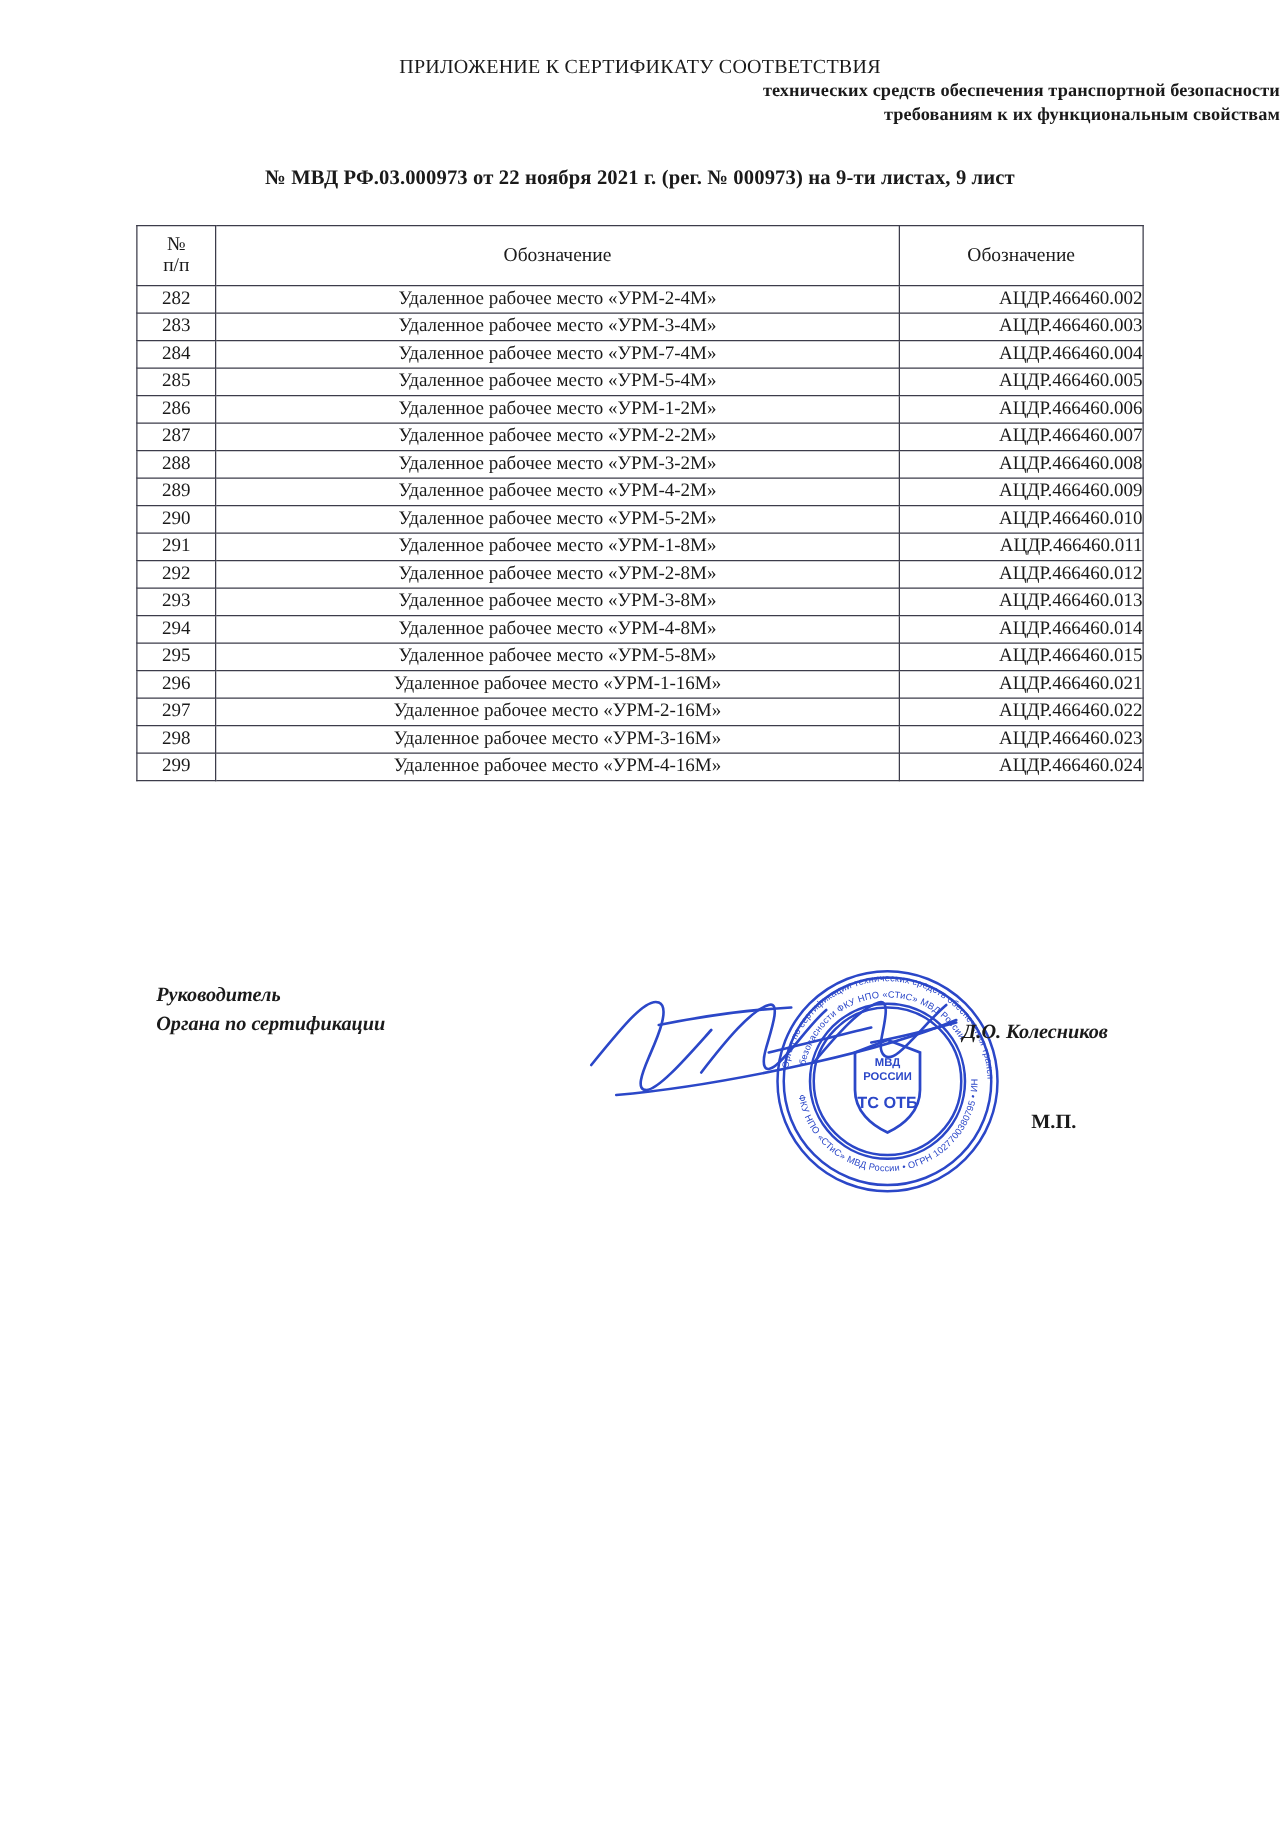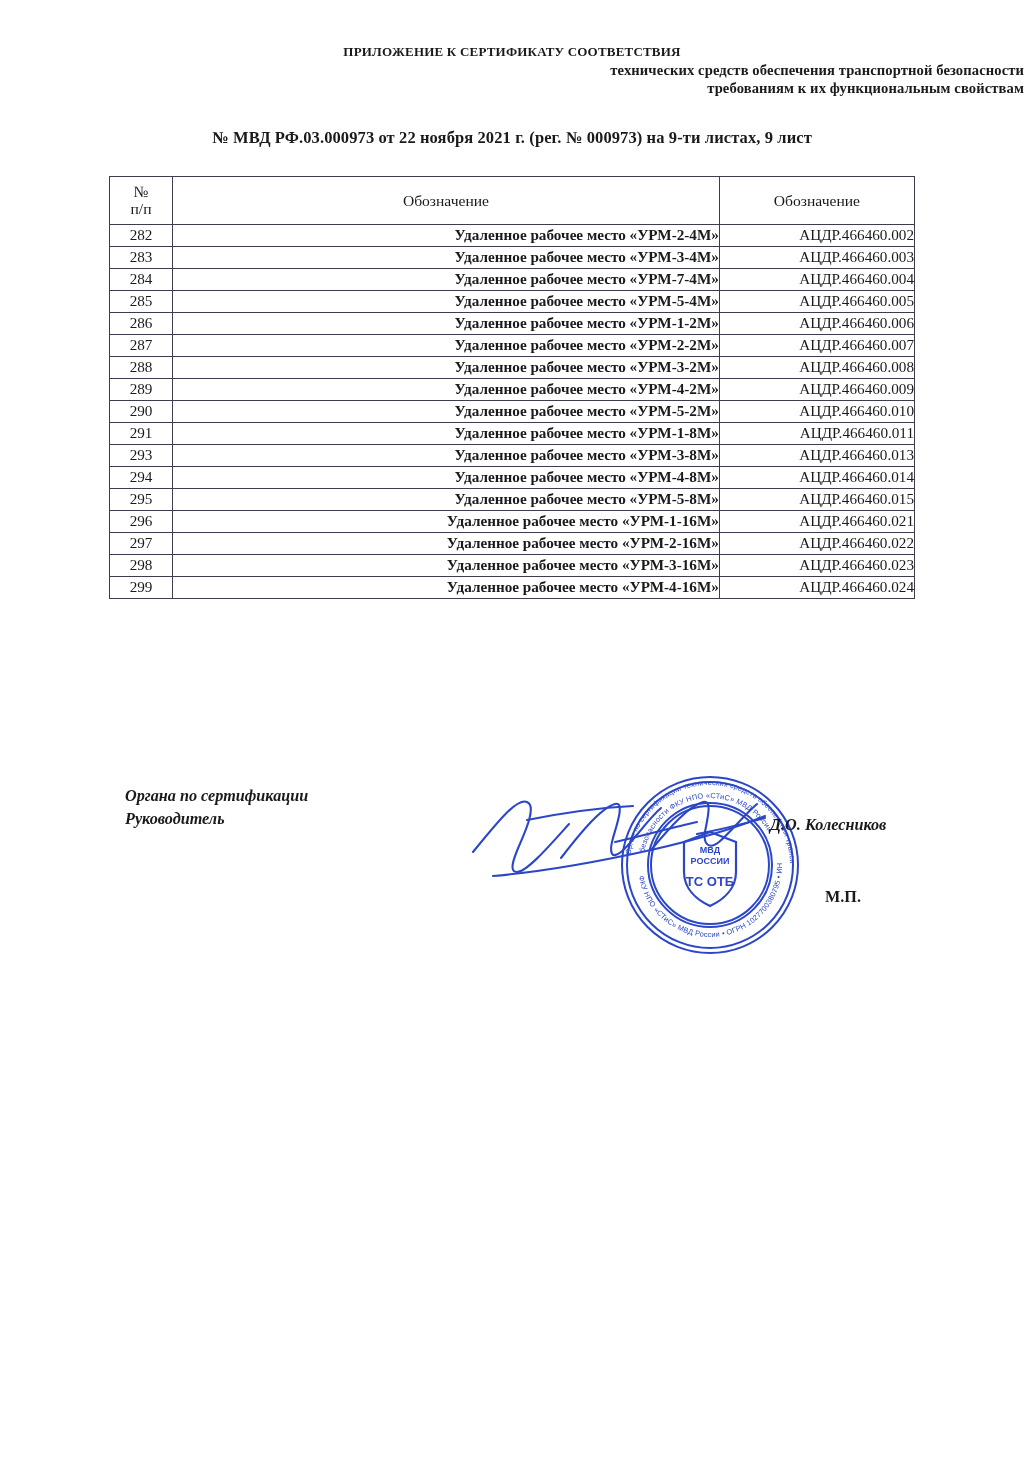--- a/index.html
+++ b/index.html
@@ -21,22 +21,22 @@
     padding: 0;
   }
 
   
   .doc-header {
     margin-top: 44px;
     text-align: center;
     line-height: 1.28;
   }
   .doc-header .line1 {
-    font-weight: bold;
-    font-size: 13px;
+    font-weight: normal;
+    font-size: 16px;
     letter-spacing: 0.2px;
   }
   .doc-header .line2,
   .doc-header .line3 {
     font-weight: bold;
     font-size: 14.6px;
     letter-spacing: 0.1px;
     text-align: right;
   }
 
@@ -73,23 +73,22 @@
   th.col-num { width: 56px; }
   th.col-name { width: 560px; }
   th.col-desig { width: 190px; }
 
   td.num {
     text-align: center;
     padding: 2px 4px 3px 4px;
     height: 21px;
   }
   td.name {
-    text-align: right;
+    text-align: center;
     padding: 2px 4px 3px 10px;
-    font-weight: bold;
   }
   td.desig {
     text-align: right;
     padding: 2px 4px 3px 4px;
   }
 
   
   .sign-block {
     position: absolute;
     left: 125px;
@@ -214,20 +213,25 @@
             <td class="num">290</td>
             <td class="name">Удаленное рабочее место «УРМ-5-2М»</td>
             <td class="desig">АЦДР.466460.010</td>
           </tr>
           <tr>
             <td class="num">291</td>
             <td class="name">Удаленное рабочее место «УРМ-1-8М»</td>
             <td class="desig">АЦДР.466460.011</td>
           </tr>
           <tr>
+            <td class="num">292</td>
+            <td class="name">Удаленное рабочее место «УРМ-2-8М»</td>
+            <td class="desig">АЦДР.466460.012</td>
+          </tr>
+          <tr>
             <td class="num">293</td>
             <td class="name">Удаленное рабочее место «УРМ-3-8М»</td>
             <td class="desig">АЦДР.466460.013</td>
           </tr>
           <tr>
             <td class="num">294</td>
             <td class="name">Удаленное рабочее место «УРМ-4-8М»</td>
             <td class="desig">АЦДР.466460.014</td>
           </tr>
           <tr>
@@ -254,22 +258,22 @@
             <td class="num">299</td>
             <td class="name">Удаленное рабочее место «УРМ-4-16М»</td>
             <td class="desig">АЦДР.466460.024</td>
           </tr>
         </tbody>
     </table>
   </div>
 
   <div class="sign-block">
     <div class="sign-role">
+      <div>Руководитель</div>
       <div>Органа по сертификации</div>
-      <div>Руководитель</div>
     </div>
 
     <div class="scribble">
       <svg viewBox="0 0 330 110" width="330" height="110" aria-hidden="true">
         <g fill="none" stroke="#2b47c8" stroke-width="2.1" stroke-linecap="round" stroke-linejoin="round">
           <path d="M8,72 C34,40 52,18 62,22 C72,26 60,52 54,66 C48,80 44,92 52,92 C62,92 86,64 104,44"></path>
           <path d="M62,40 C92,34 130,28 168,26"></path>
           <path d="M96,78 C116,52 136,28 150,24 C160,21 152,44 148,58 C144,72 146,80 156,72 C168,62 182,40 196,28"></path>
           <path d="M150,62 C176,56 206,48 232,42"></path>
           <path d="M186,70 C206,46 224,26 238,22 C248,19 242,40 240,52 C238,64 244,70 254,62 C266,52 278,36 292,24"></path>

